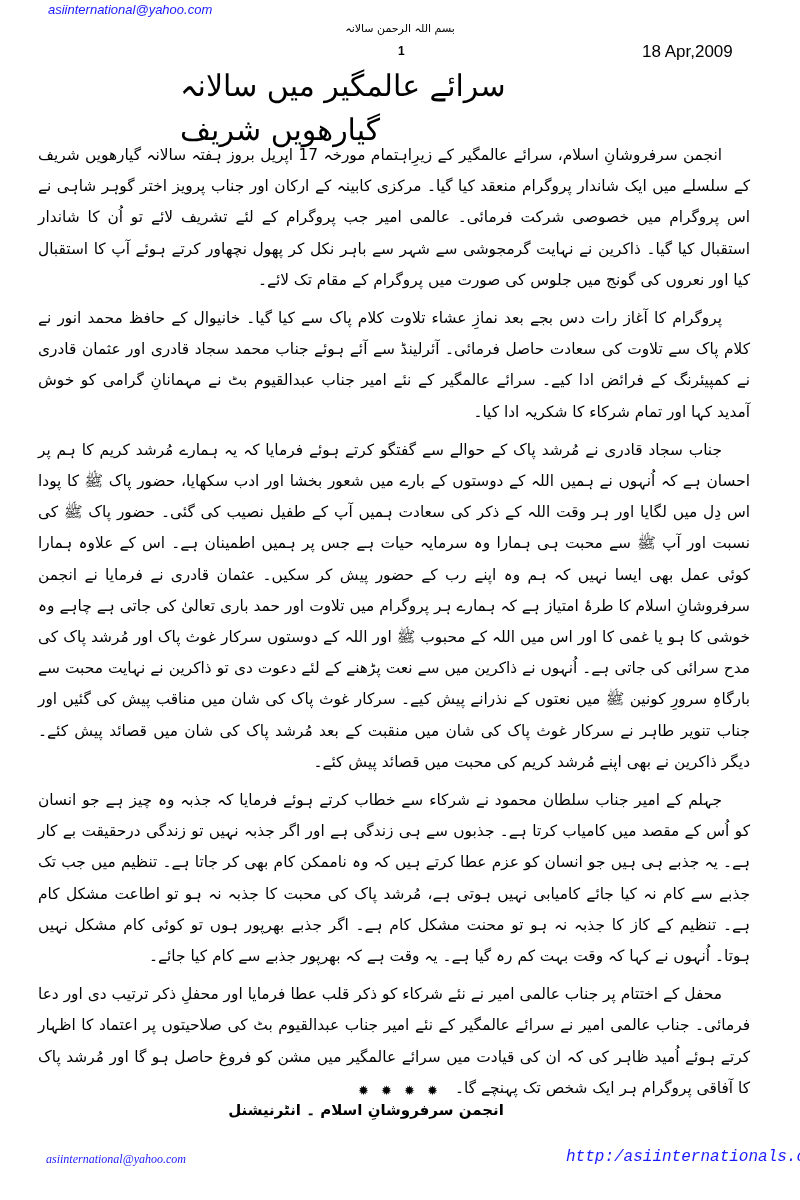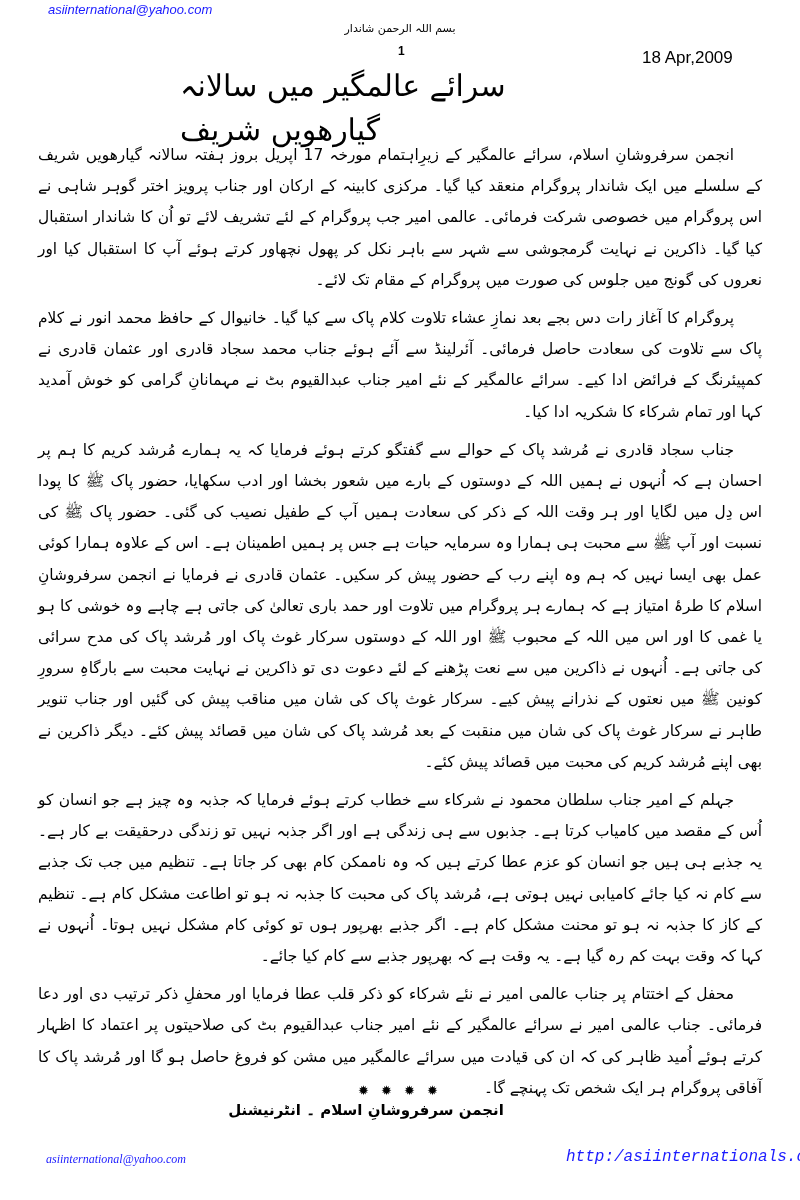--- a/index.html
+++ b/index.html
@@ -1,34 +1,34 @@
 <!DOCTYPE html>
 <html><head>
 <meta charset="utf-8">
 <style>
   html, body { margin: 0; padding: 0; background: #ffffff; }
   body { width: 800px; height: 1200px; position: relative; overflow: hidden; font-family: "DejaVu Sans", sans-serif; color: #000; }
   .email-top { position: absolute; left: 48px; top: 2px; font-family: "Liberation Sans", sans-serif; font-style: italic; font-size: 13px; color: #1a1aff; }
   .bismillah { position: absolute; left: 0; width: 800px; top: 22px; text-align: center; font-size: 11px; direction: rtl; }
   .page-num { position: absolute; left: 398px; top: 44px; font-family: "Liberation Sans", sans-serif; font-weight: bold; font-size: 12px; }
-  .date { position: absolute; left: 642px; top: 48px; font-family: "Liberation Sans", sans-serif; font-size: 17px; }
+  .date { position: absolute; left: 642px; top: 42px; font-family: "Liberation Sans", sans-serif; font-size: 17px; }
   .title { position: absolute; left: 180px; width: 420px; top: 64px; text-align: left; direction: rtl; font-family: "DejaVu Serif", serif; font-size: 30px; line-height: 44px; }
   .body { position: absolute; left: 38px; width: 724px; top: 140px; direction: rtl; text-align: justify; font-family: "DejaVu Sans", sans-serif; font-size: 15.4px; line-height: 31.2px; }
-  .body p { margin: 0 0 7px 0; text-indent: 28px; text-align-last: right; }
+  .body p { margin: 0 12px 7px 0; text-indent: 28px; text-align-last: right; }
   .stars { position: absolute; left: 0; width: 800px; top: 1083px; text-align: center; font-size: 13px; letter-spacing: 4px; }
   .org { position: absolute; left: 0; width: 732px; top: 1101px; text-align: center; direction: rtl; font-family: "DejaVu Sans", sans-serif; font-weight: bold; font-size: 15px; }
   .email-bottom { position: absolute; left: 46px; top: 1152px; font-family: "Liberation Serif", serif; font-style: italic; font-size: 12px; color: #1a1aff; }
   .url-bottom { position: absolute; left: 566px; top: 1148px; font-family: "Liberation Mono", monospace; font-style: italic; font-size: 16px; color: #1a1aff; }
 </style>
 </head>
 <body>
 
 <div>
   <div class="email-top">asiinternational@yahoo.com</div>
-  <div class="bismillah">بسم اللہ الرحمن شاندار</div>
+  <div class="bismillah">بسم اللہ الرحمن سالانہ</div>
   <div class="page-num">1</div>
   <div class="date">18 Apr,2009</div>
   <div class="title">سرائے عالمگیر میں سالانہ گیارھویں شریف</div>
 
   <div class="body">
     <p>انجمن سرفروشانِ اسلام، سرائے عالمگیر کے زیرِاہتمام مورخہ 17 اپریل بروز ہفتہ سالانہ گیارھویں شریف کے سلسلے میں ایک شاندار پروگرام منعقد کیا گیا۔ مرکزی کابینہ کے ارکان اور جناب پرویز اختر گوہر شاہی نے اس پروگرام میں خصوصی شرکت فرمائی۔ عالمی امیر جب پروگرام کے لئے تشریف لائے تو اُن کا شاندار استقبال کیا گیا۔ ذاکرین نے نہایت گرمجوشی سے شہر سے باہر نکل کر پھول نچھاور کرتے ہوئے آپ کا استقبال کیا اور نعروں کی گونج میں جلوس کی صورت میں پروگرام کے مقام تک لائے۔</p>
     <p>پروگرام کا آغاز رات دس بجے بعد نمازِ عشاء تلاوت کلام پاک سے کیا گیا۔ خانیوال کے حافظ محمد انور نے کلام پاک سے تلاوت کی سعادت حاصل فرمائی۔ آئرلینڈ سے آئے ہوئے جناب محمد سجاد قادری اور عثمان قادری نے کمپیئرنگ کے فرائض ادا کیے۔ سرائے عالمگیر کے نئے امیر جناب عبدالقیوم بٹ نے مہمانانِ گرامی کو خوش آمدید کہا اور تمام شرکاء کا شکریہ ادا کیا۔</p>
     <p>جناب سجاد قادری نے مُرشد پاک کے حوالے سے گفتگو کرتے ہوئے فرمایا کہ یہ ہمارے مُرشد کریم کا ہم پر احسان ہے کہ اُنہوں نے ہمیں اللہ کے دوستوں کے بارے میں شعور بخشا اور ادب سکھایا، حضور پاک ﷺ کا پودا اس دِل میں لگایا اور ہر وقت اللہ کے ذکر کی سعادت ہمیں آپ کے طفیل نصیب کی گئی۔ حضور پاک ﷺ کی نسبت اور آپ ﷺ سے محبت ہی ہمارا وہ سرمایہ حیات ہے جس پر ہمیں اطمینان ہے۔ اس کے علاوہ ہمارا کوئی عمل بھی ایسا نہیں کہ ہم وہ اپنے رب کے حضور پیش کر سکیں۔ عثمان قادری نے فرمایا نے انجمن سرفروشانِ اسلام کا طرۂ امتیاز ہے کہ ہمارے ہر پروگرام میں تلاوت اور حمد باری تعالیٰ کی جاتی ہے چاہے وہ خوشی کا ہو یا غمی کا اور اس میں اللہ کے محبوب ﷺ اور اللہ کے دوستوں سرکار غوث پاک اور مُرشد پاک کی مدح سرائی کی جاتی ہے۔ اُنہوں نے ذاکرین میں سے نعت پڑھنے کے لئے دعوت دی تو ذاکرین نے نہایت محبت سے بارگاہِ سرورِ کونین ﷺ میں نعتوں کے نذرانے پیش کیے۔ سرکار غوث پاک کی شان میں مناقب پیش کی گئیں اور جناب تنویر طاہر نے سرکار غوث پاک کی شان میں منقبت کے بعد مُرشد پاک کی شان میں قصائد پیش کئے۔ دیگر ذاکرین نے بھی اپنے مُرشد کریم کی محبت میں قصائد پیش کئے۔</p>
     <p>جہلم کے امیر جناب سلطان محمود نے شرکاء سے خطاب کرتے ہوئے فرمایا کہ جذبہ وہ چیز ہے جو انسان کو اُس کے مقصد میں کامیاب کرتا ہے۔ جذبوں سے ہی زندگی ہے اور اگر جذبہ نہیں تو زندگی درحقیقت بے کار ہے۔ یہ جذبے ہی ہیں جو انسان کو عزم عطا کرتے ہیں کہ وہ ناممکن کام بھی کر جاتا ہے۔ تنظیم میں جب تک جذبے سے کام نہ کیا جائے کامیابی نہیں ہوتی ہے، مُرشد پاک کی محبت کا جذبہ نہ ہو تو اطاعت مشکل کام ہے۔ تنظیم کے کاز کا جذبہ نہ ہو تو محنت مشکل کام ہے۔ اگر جذبے بھرپور ہوں تو کوئی کام مشکل نہیں ہوتا۔ اُنہوں نے کہا کہ وقت بہت کم رہ گیا ہے۔ یہ وقت ہے کہ بھرپور جذبے سے کام کیا جائے۔</p>
     <p>محفل کے اختتام پر جناب عالمی امیر نے نئے شرکاء کو ذکر قلب عطا فرمایا اور محفلِ ذکر ترتیب دی اور دعا فرمائی۔ جناب عالمی امیر نے سرائے عالمگیر کے نئے امیر جناب عبدالقیوم بٹ کی صلاحیتوں پر اعتماد کا اظہار کرتے ہوئے اُمید ظاہر کی کہ ان کی قیادت میں سرائے عالمگیر میں مشن کو فروغ حاصل ہو گا اور مُرشد پاک کا آفاقی پروگرام ہر ایک شخص تک پہنچے گا۔</p>

